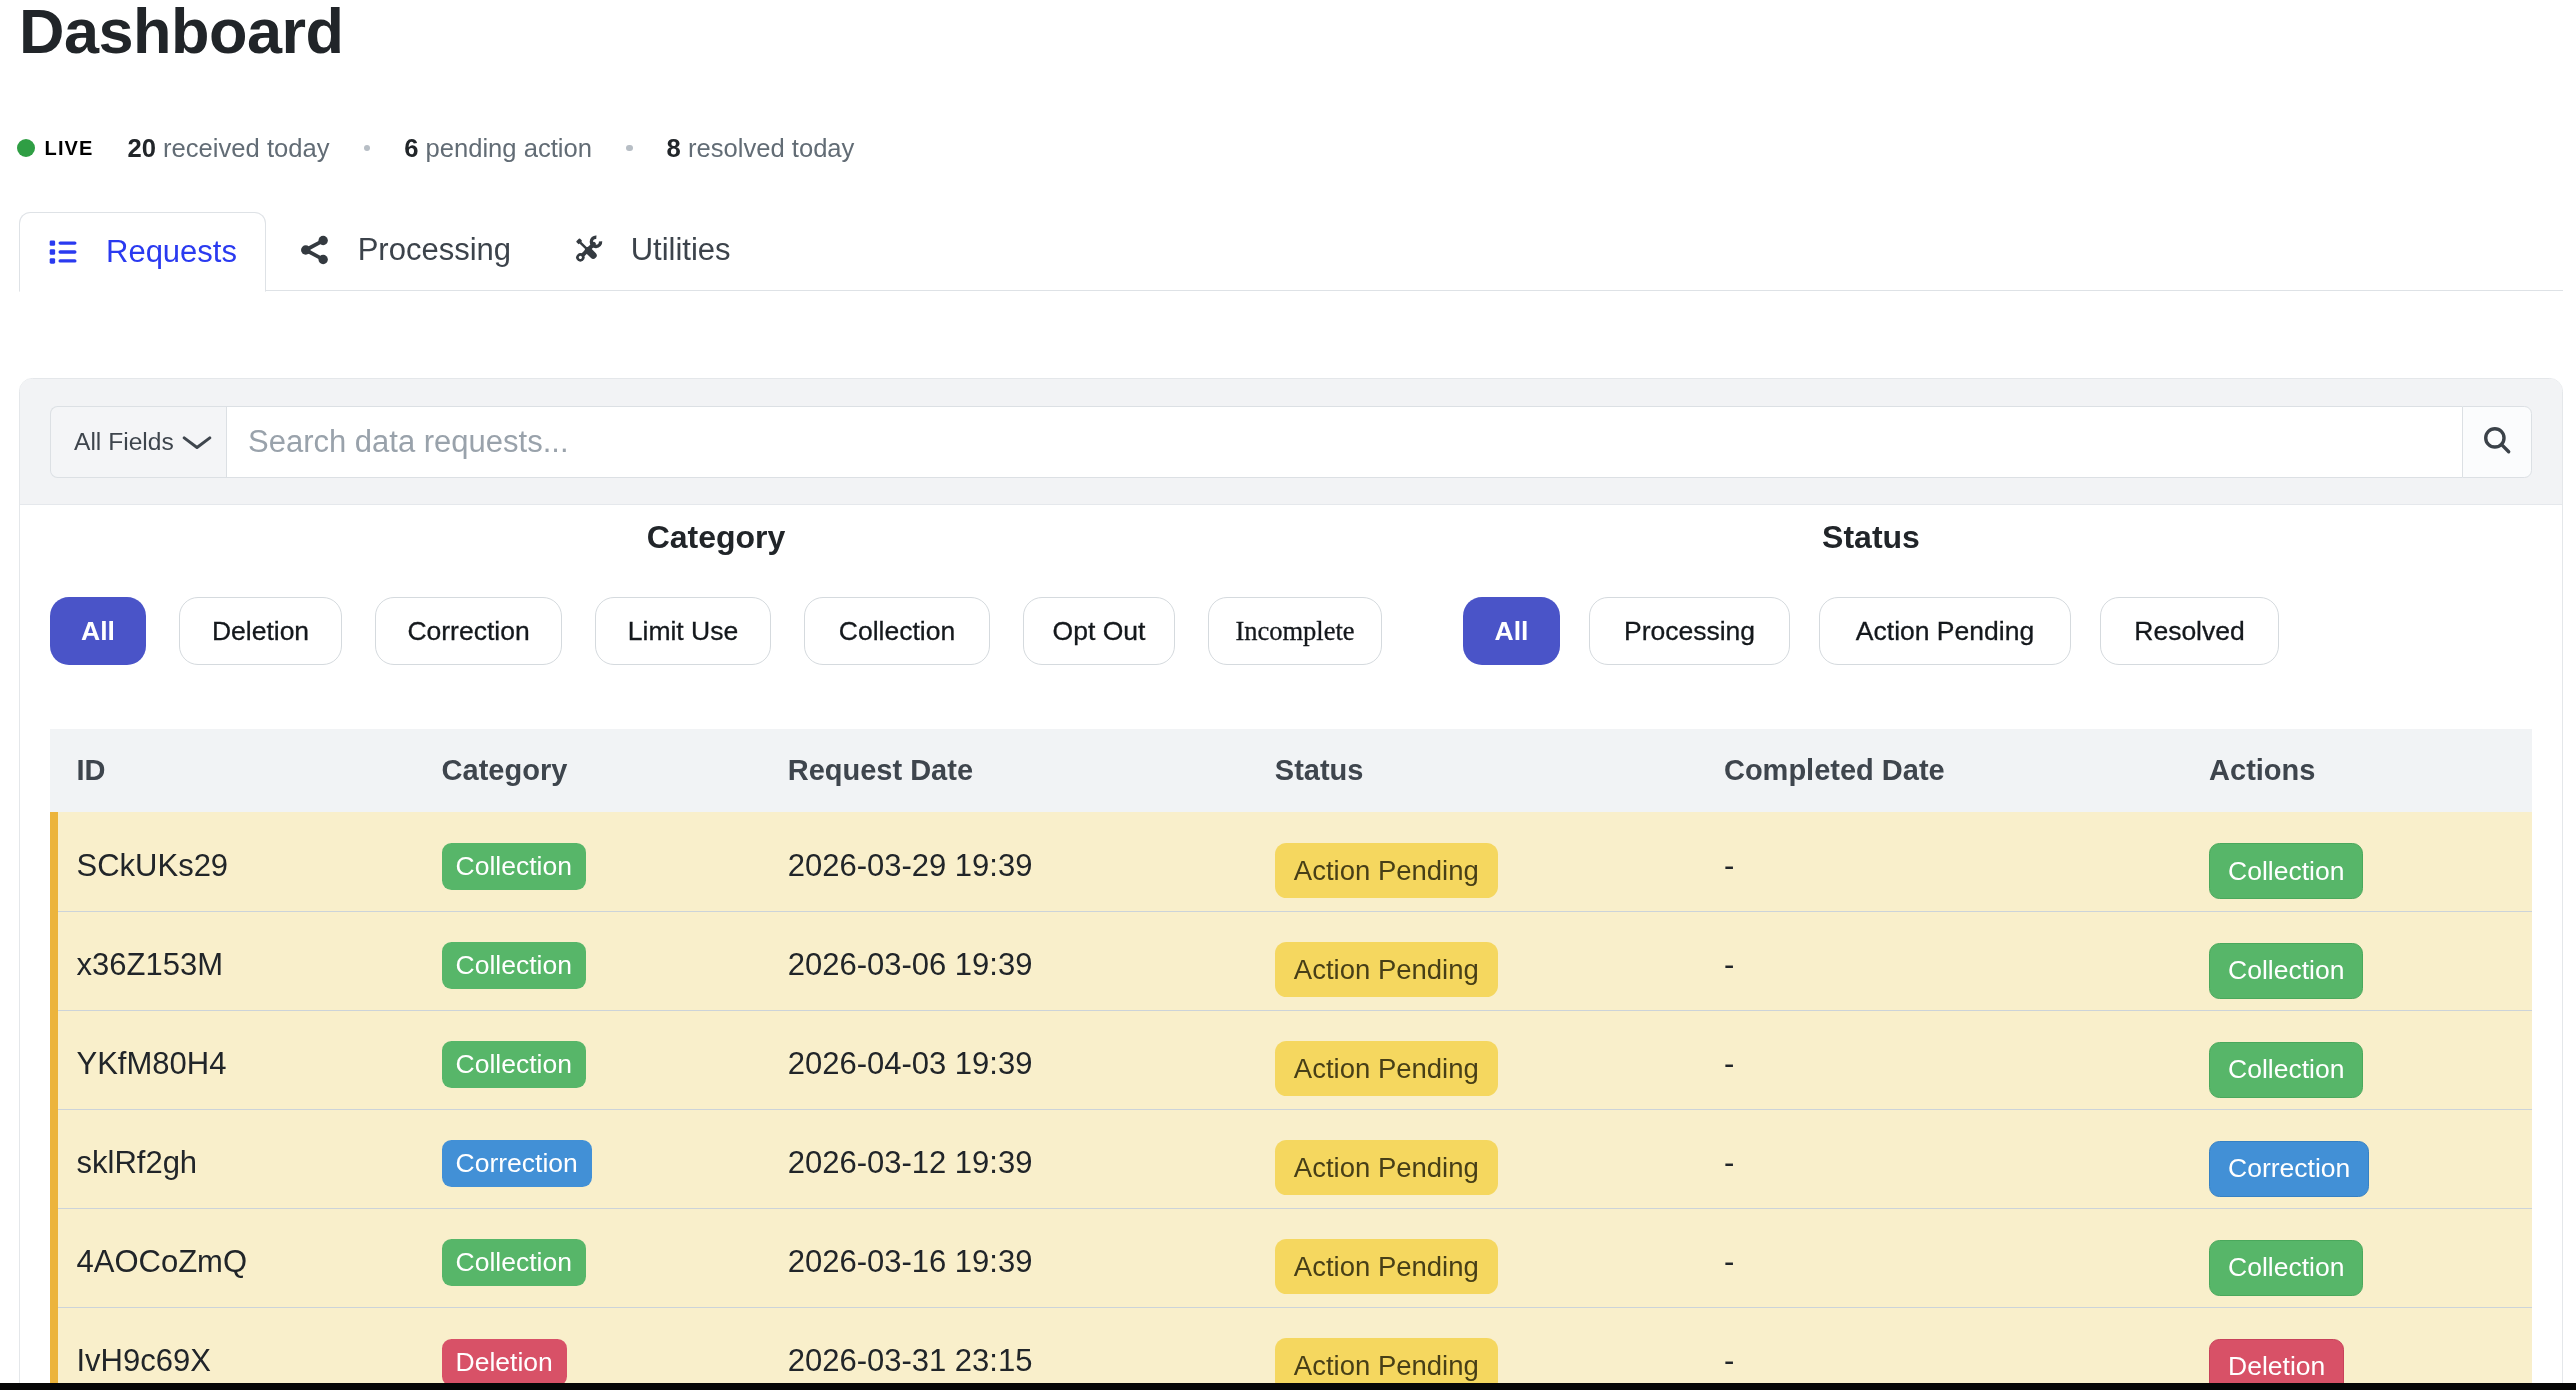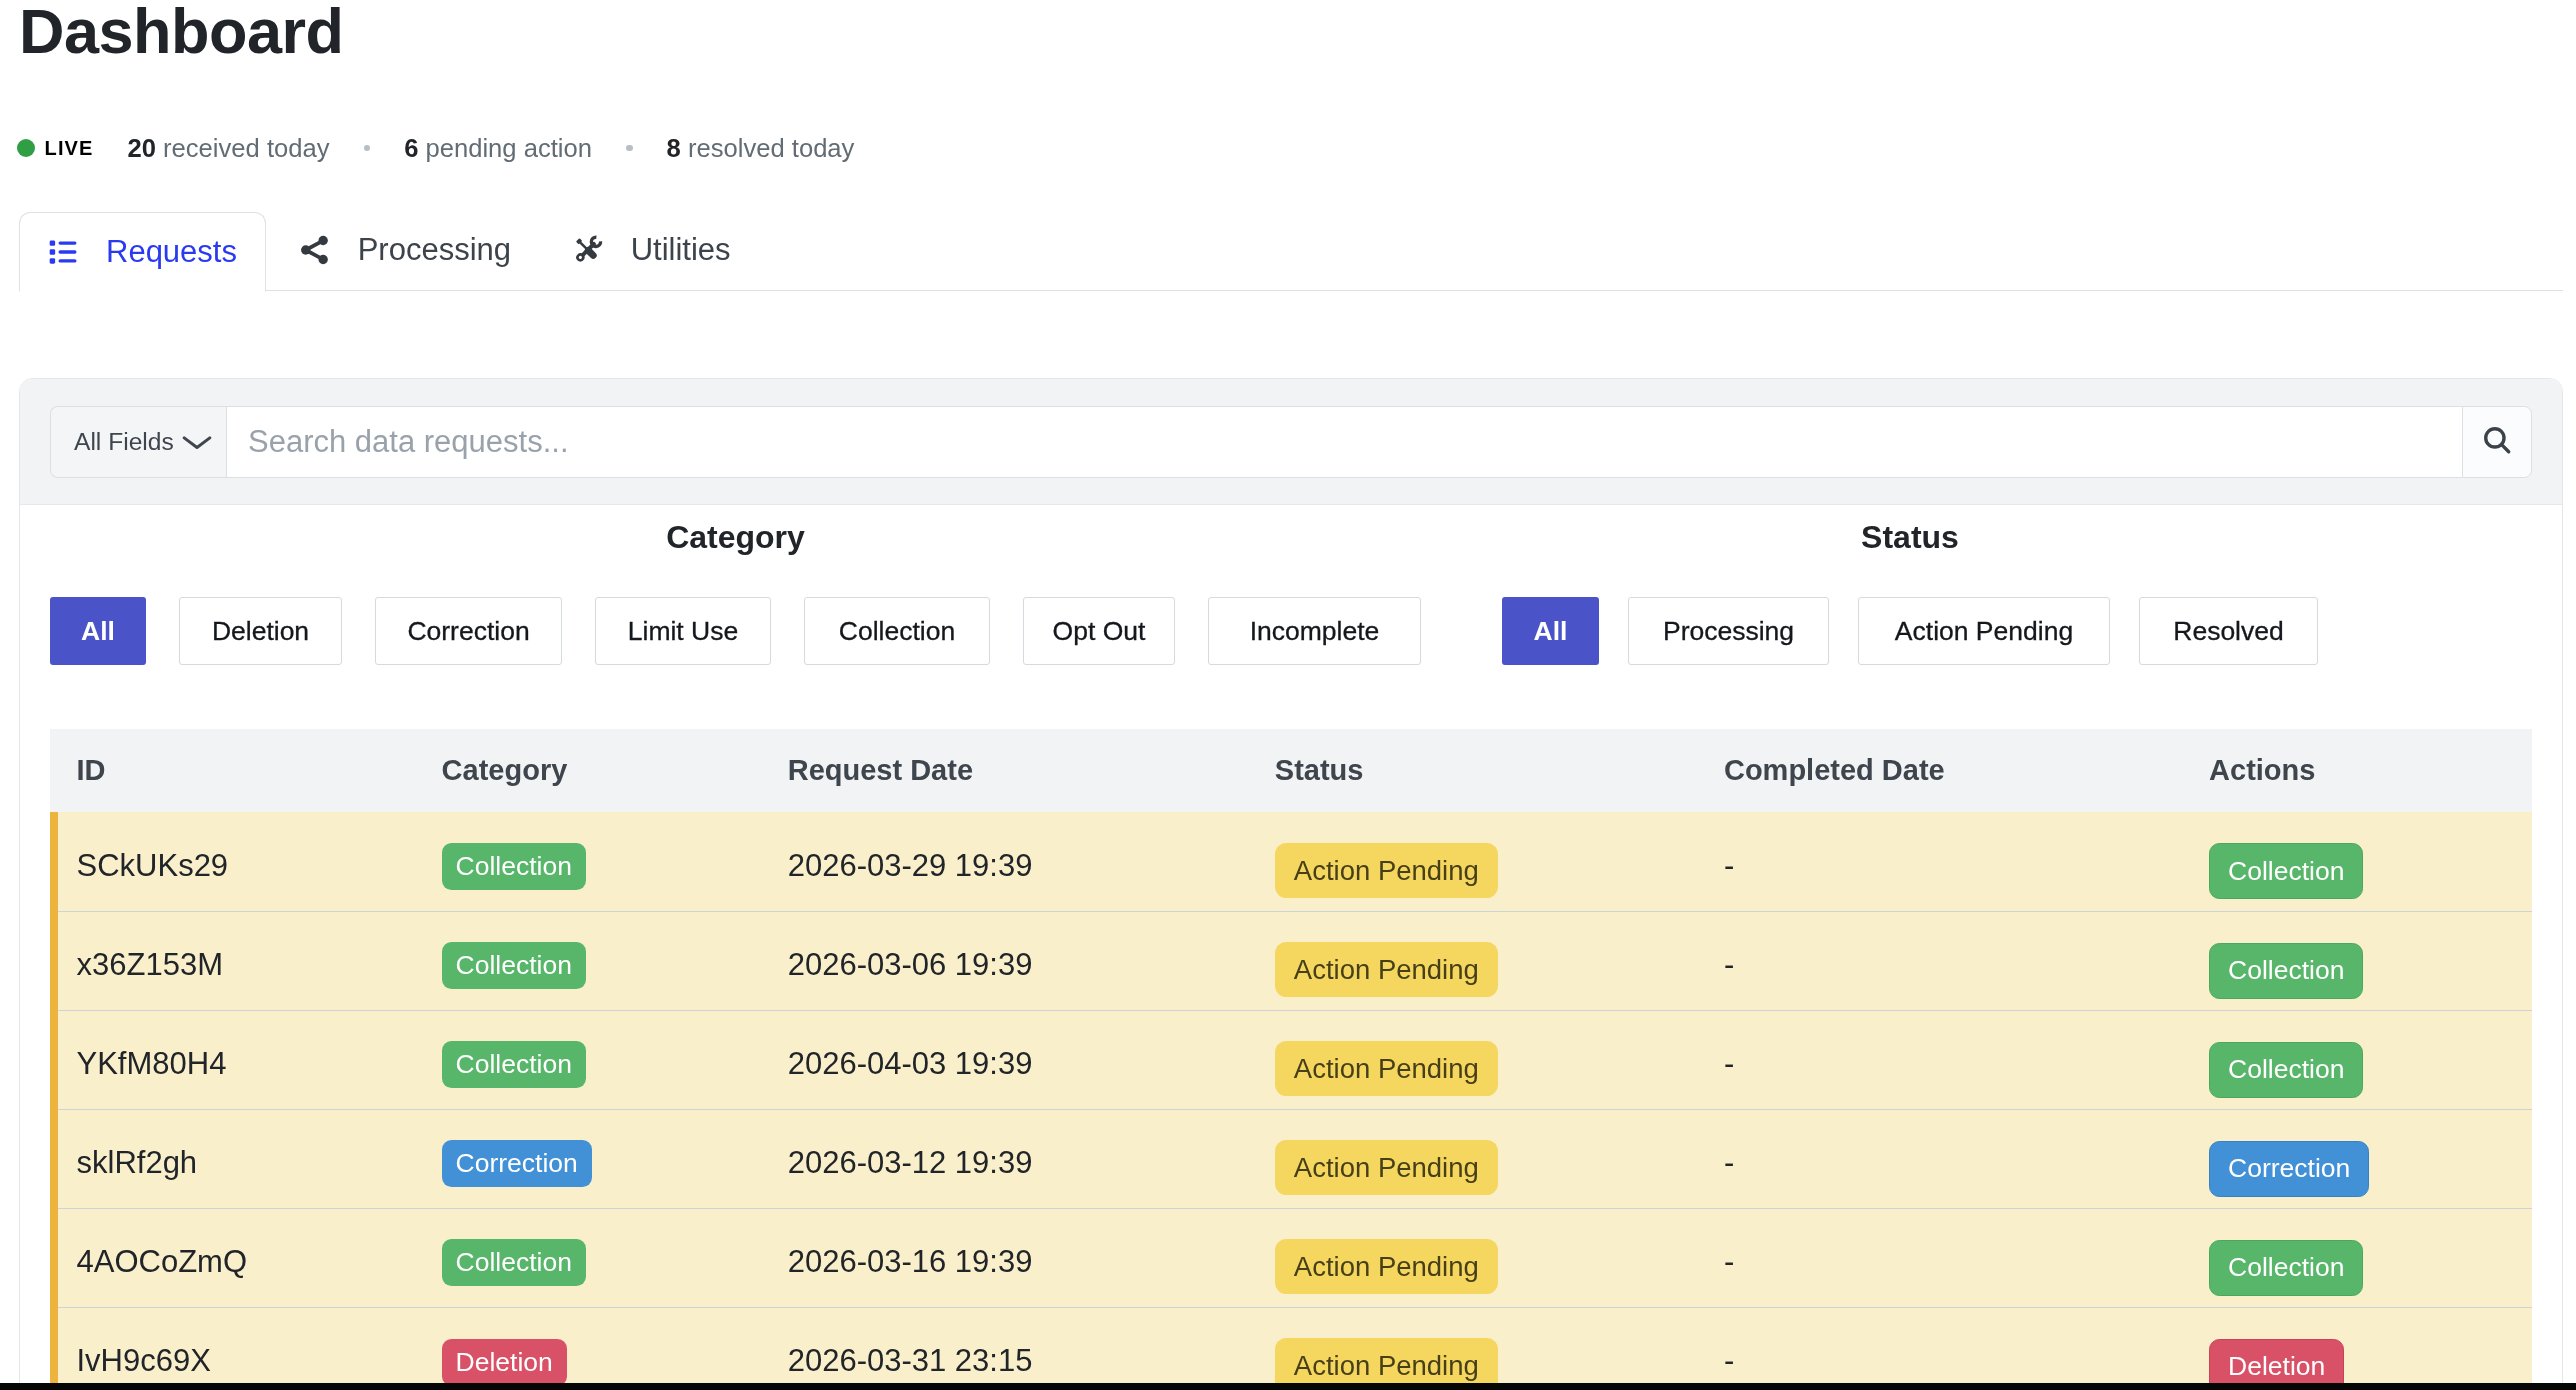--- a/index.html
+++ b/index.html
@@ -112,32 +112,32 @@
     font-size: 32px; font-weight: 700; color: #212529;
     line-height: 39px;
     margin-bottom: 40px;
   }
   .filter-buttons { display: flex; gap: 33px; }
   [data-name=status-filter-buttons] { gap: 29px; }
   .fbtn {
     height: 68px; padding: 0 9.5px;
     display: flex; align-items: center; justify-content: center;
     background: #fff;
-    border: 1.9px solid #d5dade; border-radius: 3px;
+    border: 1.9px solid #d5dade; border-radius: 19px;
     font-family: inherit; font-size: 26.5px; color: #14181c;
     -webkit-text-stroke: 0.3px;
     cursor: pointer; white-space: nowrap;
   }
   [data-name=category-filter-buttons] .fbtn:nth-child(1) { width: 96px; }
   [data-name=category-filter-buttons] .fbtn:nth-child(2) { width: 163px; }
   [data-name=category-filter-buttons] .fbtn:nth-child(3) { width: 187px; }
   [data-name=category-filter-buttons] .fbtn:nth-child(4) { width: 176px; }
   [data-name=category-filter-buttons] .fbtn:nth-child(5) { width: 186px; }
   [data-name=category-filter-buttons] .fbtn:nth-child(6) { width: 152px; }
-  [data-name=category-filter-buttons] .fbtn:nth-child(7) { width: 213px; }
+  [data-name=category-filter-buttons] .fbtn:nth-child(7) { width: 174px; font-family: Liberation Serif, serif; }
   [data-name=status-filter-buttons] .fbtn:nth-child(1) { width: 97px; }
   [data-name=status-filter-buttons] .fbtn:nth-child(2) { width: 201px; }
   [data-name=status-filter-buttons] .fbtn:nth-child(3) { width: 252px; }
   [data-name=status-filter-buttons] .fbtn:nth-child(4) { width: 179px; }
   .fbtn.active {
     background: #4a54c8; color: #fff;
     border: none;
     font-weight: 700; -webkit-text-stroke: 0;
   }
 

